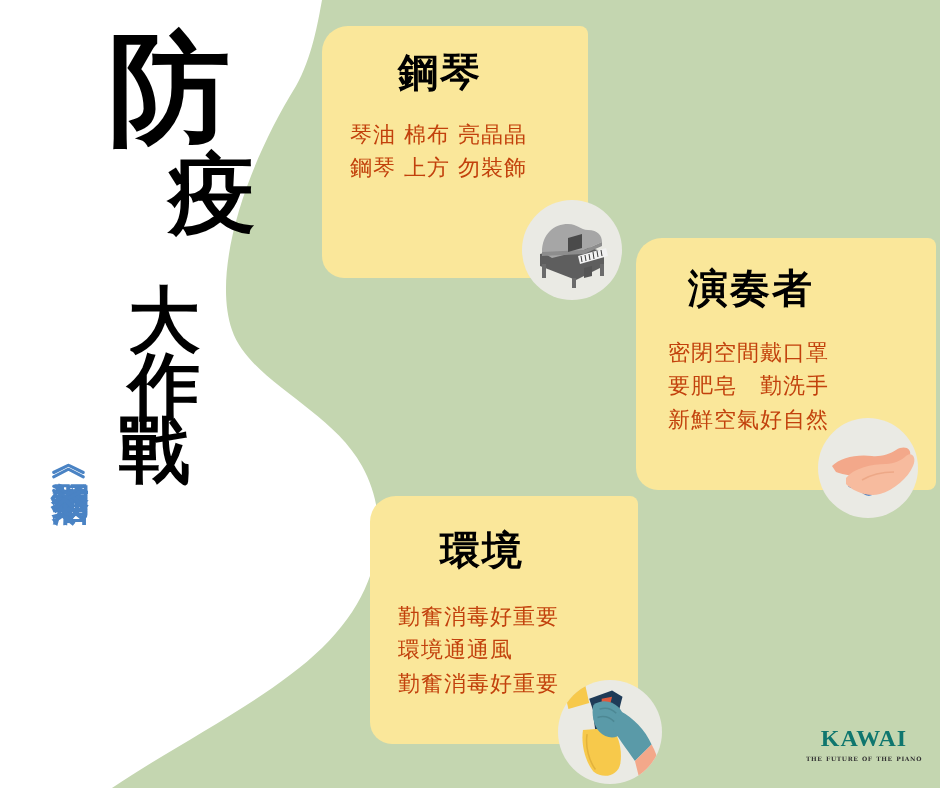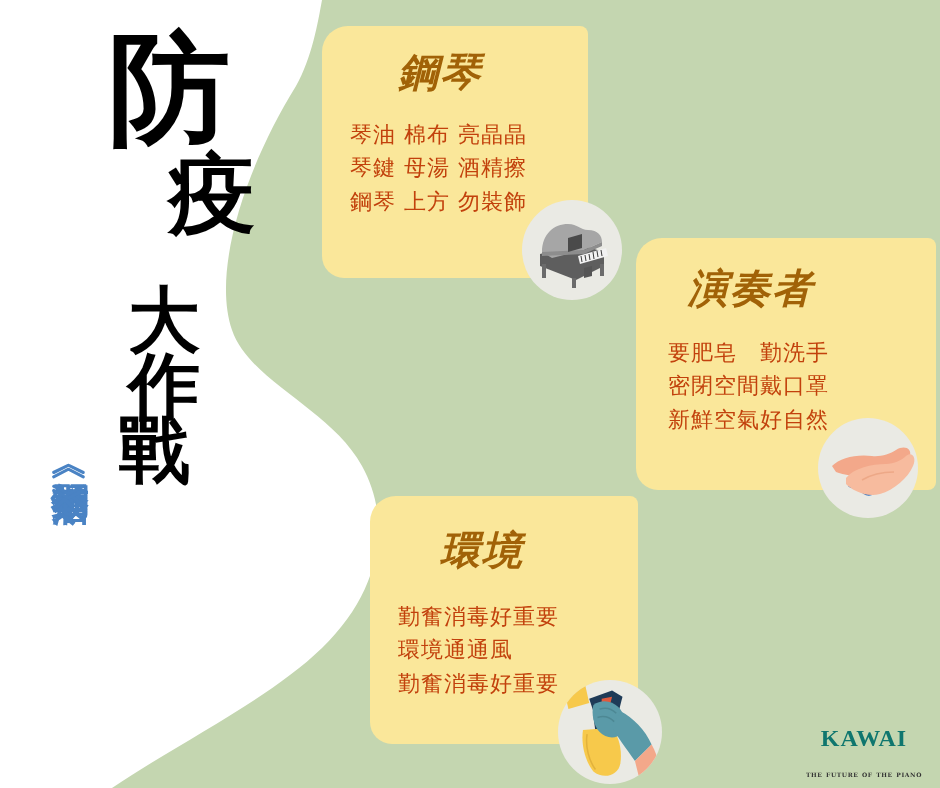--- a/index.html
+++ b/index.html
@@ -57,27 +57,26 @@
   }
 
   
   .card {
     position: absolute;
     background: #fae79a;
     box-sizing: border-box;
   }
   .card-heading {
     position: absolute;
-    color: #a16207;
+    color: #000000;
     font-weight: 700;
     font-size: 40px;
     line-height: 1;
     white-space: nowrap;
     letter-spacing: 2px;
-    font-style: italic;
   }
   .card-lines {
     position: absolute;
     color: #c2410c;
     font-size: 22px;
     line-height: 1.52;
     white-space: nowrap;
     letter-spacing: 1px;
   }
   .card-line { display: block; }
@@ -129,21 +128,21 @@
   }
   #kawai-wordmark {
     color: #0f766e;
     font-family: Liberation Serif, serif;
     font-size: 24px;
     font-weight: 700;
     line-height: 1;
     letter-spacing: 1px;
   }
   #kawai-tagline {
-    margin-top: 20px;
+    margin-top: 4px;
     color: #333333;
     font-family: "DejaVu Serif", "Liberation Serif", serif;
     font-size: 8.5px;
     font-weight: 600;
     letter-spacing: 0.6px;
     line-height: 1.1;
     font-variant: small-caps;
     text-transform: lowercase;
   }
 </style>
@@ -167,21 +166,20 @@
   <div class="title-char" id="t-da">大</div>
   <div class="title-char" id="t-zuo">作</div>
   <div class="title-char" id="t-zhan">戰</div>
 
   <div id="subtitle-vertical">《鋼琴禁酒令》</div>
 
   <div class="card" id="card-piano"></div>
   <div class="card-heading" id="card-piano-heading">鋼琴</div>
   <div class="card-lines" id="card-piano-lines">
     <span class="card-line">琴油  棉布  亮晶晶</span>
-    <span class="card-line">琴鍵  母湯  酒精擦</span>
     <span class="card-line">鋼琴  上方  勿裝飾</span>
   </div>
 
   <div class="icon-circle" id="icon-piano">
     <svg class="icon-svg" viewBox="0 0 100 100">
       <g>
 
         <path d="M18,54 L18,66 L54,80 L82,66 L82,52 L56,44 Z" fill="#5e5e5e"></path>
 
         <path d="M20,52 C20,34 32,24 46,24 C56,24 58,30 66,30 C76,30 80,36 80,42 L62,50 L30,58 Z" fill="#a6a6a6"></path>
@@ -204,22 +202,22 @@
         <rect x="78" y="64" width="4" height="12" fill="#6b6b6b"></rect>
 
         <path d="M62,68 L70,66 L70,76 L62,78 Z" fill="#555555"></path>
       </g>
     </svg>
   </div>
 
   <div class="card" id="card-performer"></div>
   <div class="card-heading" id="card-performer-heading">演奏者</div>
   <div class="card-lines" id="card-performer-lines">
+    <span class="card-line">密閉空間戴口罩</span>
     <span class="card-line">要肥皂　勤洗手</span>
-    <span class="card-line">密閉空間戴口罩</span>
     <span class="card-line">新鮮空氣好自然</span>
   </div>
 
   <div class="icon-circle" id="icon-handwash">
     <svg class="icon-svg" viewBox="0 0 100 100">
       <g>
 
         <path d="M40,48 C46,44 54,46 58,52 C52,58 44,60 38,58 Z" fill="#2f6fbd"></path>
         <path d="M34,58 C40,56 46,60 48,66 C42,72 34,72 30,68 Z" fill="#2f6fbd"></path>
         <path d="M44,66 C50,64 56,68 56,76 C50,80 44,76 42,72 Z" fill="#2f6fbd"></path>

